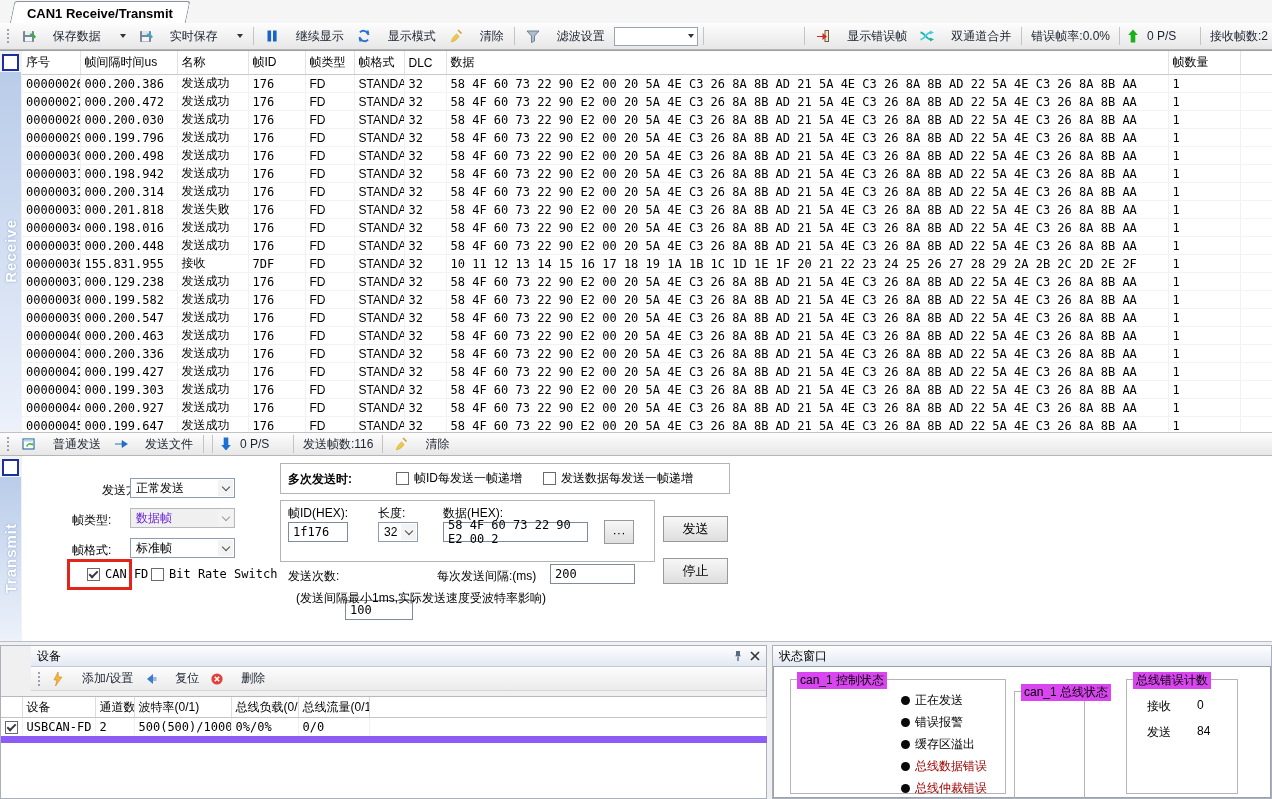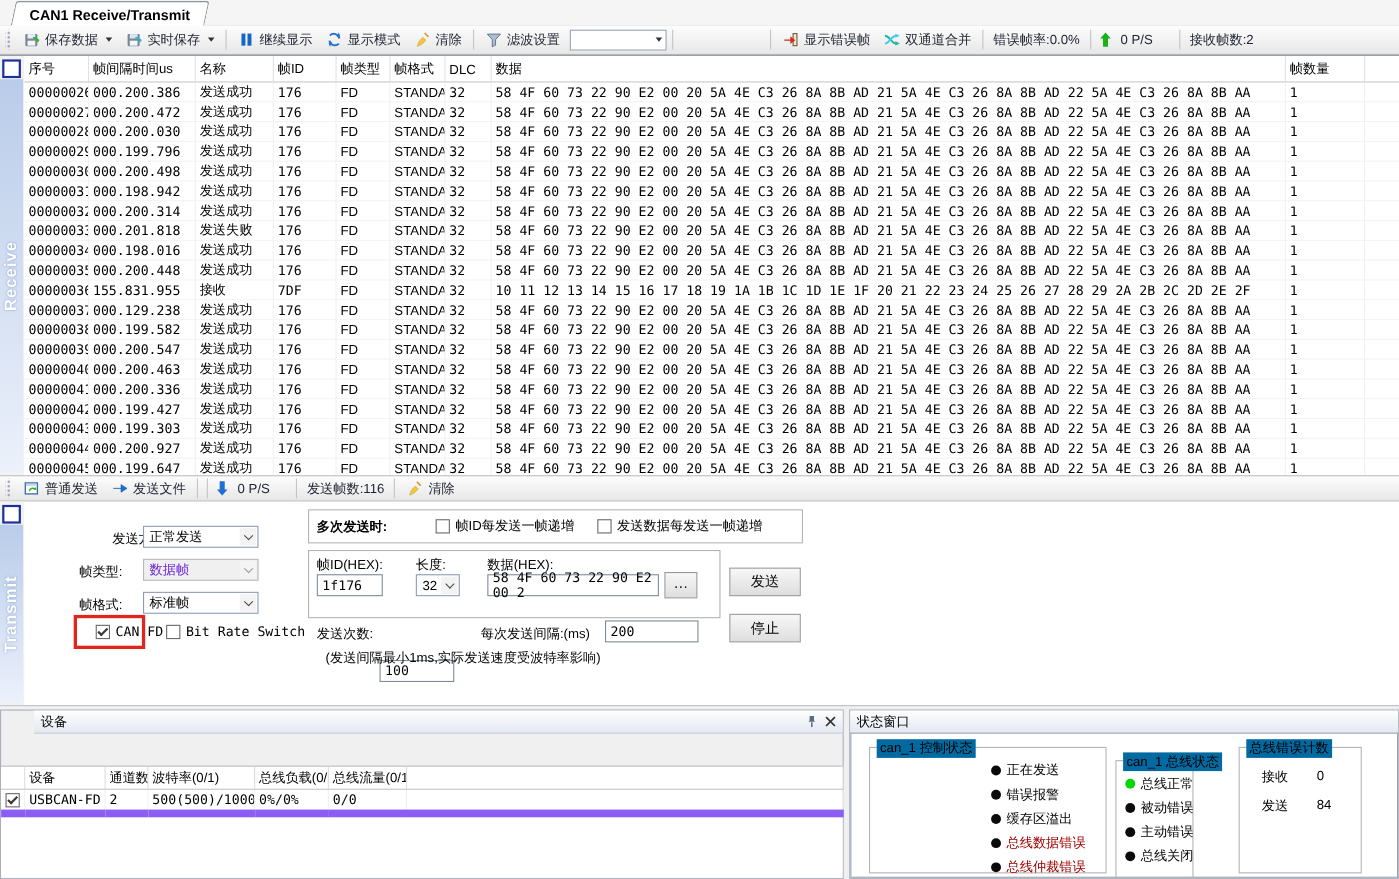--- a/index.html
+++ b/index.html
@@ -10,21 +10,21 @@
   .tab{position:absolute;left:12px;top:1px;height:22px;background:#fff;border:1px solid #8d939e;border-bottom:none;
     transform:skewX(-12deg);border-radius:3px 3px 0 0;}
   .tab>span{display:flex;align-items:center;height:100%;padding:0 14px;transform:skewX(12deg);
     font-weight:bold;font-size:13px;white-space:nowrap;}
   
   .toolbar{position:absolute;left:0;width:100%;display:flex;align-items:center;gap:2px;
     background:linear-gradient(#fdfdfd,#e7e7e7);border-bottom:1px solid #b6b6b6;padding-left:4px;box-sizing:border-box;}
   .toolbar.top{top:23px;height:27px;}
   .grip{width:5px;height:18px;margin:0 4px 0 1px;
     background-image:radial-gradient(#9aa2b2 1px,transparent 1.2px);background-size:4px 4px;background-position:1px 1px;}
-  .tbtn{display:flex;align-items:center;gap:4px;padding:2px 5px;white-space:nowrap;color:#1c2230;border-radius:2px;}
+  .tbtn{display:flex;align-items:center;gap:16px;padding:2px 5px;white-space:nowrap;color:#1c2230;border-radius:2px;}
   .tbtn.blue{color:#2a5fd0;margin-top:45px;}
   .tlabel{padding:2px 4px;white-space:nowrap;color:#1c2230;}
   .tsep{width:1px;height:18px;background:#c4c4c4;margin:0 3px;flex:0 0 auto;}
   .caret{width:0;height:0;border-left:3px solid transparent;border-right:3px solid transparent;border-top:4px solid #333;margin-left:3px;}
   .combo{width:88px;height:19px;background:#fff;border:1px solid #99a4b5;display:flex;align-items:center;justify-content:flex-end;
     padding-right:3px;box-sizing:border-box;margin-left:2px;}
   .ic{width:16px;height:16px;flex:0 0 auto;}
   
   .receive-region{position:absolute;left:0;top:50px;width:1272px;height:382px;background:#fff;border-top:1px solid #9aa0a8;box-sizing:border-box;}
   .v-strip{position:absolute;left:0;top:0;width:22px;height:100%;background:#f2f2f2;}
@@ -62,21 +62,21 @@
   
   .panel{position:absolute;top:645px;background:#f0f0f0;border:1px solid #a9b0bc;box-sizing:border-box;}
   .p-title{height:20px;background:linear-gradient(#fefefe,#e3e8f2);border-bottom:1px solid #c3c9d5;
     display:flex;align-items:center;padding:0 6px;gap:6px;}
   .p-title .sp{flex:1;}
   .d-toolbar{height:23px;background:linear-gradient(#fcfcfc,#ebebeb);display:flex;align-items:center;padding-left:4px;border-bottom:1px solid #d6d6d6;}
   .dgrid-wrap{position:absolute;left:0;right:0;top:50px;bottom:0;background:#fff;border-top:1px solid #b9b9b9;}
   table.grid.dev th{height:20px;border-right:1px solid #ddd;border-bottom:1px solid #c4c4c4;}
   table.grid.dev td{height:18px;font-family:"DejaVu Sans Mono",monospace;border-right:1px solid #f0f0f0;border-bottom:7px solid #8b5cf6;}
   .status-content{position:absolute;left:0;right:0;top:20px;bottom:0;background:#fff;border:1px solid #9aa2ac;box-sizing:border-box;}
-  .gtitle{position:absolute;top:-8px;left:6px;background:#0369a1;padding:0 3px;white-space:nowrap;}
+  .gtitle{position:absolute;top:-8px;left:6px;background:#d946ef;padding:0 3px;white-space:nowrap;}
   .st-col{position:absolute;display:flex;flex-direction:column;gap:5px;}
   .st-item{display:flex;align-items:center;gap:5px;white-space:nowrap;}
   .led{width:9px;height:9px;border-radius:50%;flex:0 0 auto;}
   .led.green{background:#00d800;}
   .led.black{background:#0a0a0a;}
   .err-row{display:flex;gap:26px;white-space:nowrap;}
 </style>
 </head>
 <body>
 
@@ -557,21 +557,21 @@
     <span>1f176</span>
   </div>
   <span class="lbl" style="left:378px;top:49px;">长度:</span>
   <div class="sel" style="left:378px;top:66px;width:40px;">
     <span>32</span>
     <span class="arr">
         <span class="chev"></span>
       </span>
   </div>
   <span class="lbl" style="left:443px;top:49px;">数据(HEX):</span>
-  <div class="inp" style="left:443px;top:66px;width:156px;">
+  <div class="inp" style="left:443px;top:66px;width:145px;">
     <span>58 4F 60 73 22 90 E2 00 2</span>
   </div>
   <div class="btn" style="left:604px;top:64px;width:30px;height:24px;">
     <span>···</span>
   </div>
   <div class="btn" style="left:663px;top:60px;width:65px;height:26px;">
     <span>发送</span>
   </div>
 
   <span class="lbl" style="left:288px;top:112px;">发送次数:</span>
@@ -592,20 +592,43 @@
   <div class="p-title">
     <span>设备</span>
     <span class="sp"></span>
     <svg width="12" height="12" viewBox="0 0 12 12">
         <path d="M4 1h4v4l1 1.2H3L4 5z" fill="#5a6b85"></path>
         <path d="M6 6.5V11" stroke="#5a6b85" stroke-width="1.4"></path>
       </svg>
     <svg width="10" height="10" viewBox="0 0 10 10">
         <path d="M1 1l8 8M9 1l-8 8" stroke="#333" stroke-width="1.6"></path>
       </svg>
+  </div>
+  <div class="d-toolbar">
+    <div class="grip"></div>
+    <div class="tbtn">
+      <svg class="ic" viewBox="0 0 16 16">
+          <path d="M8 1L4 9h3l-1.5 6L12 6H8.5z" fill="#f6b73c" stroke="#c88a18" stroke-width=".6"></path>
+        </svg>
+      <span>添加/设置</span>
+    </div>
+    <div class="tbtn">
+      <svg class="ic" viewBox="0 0 16 16">
+          <path d="M10 3L4 8l6 5z" fill="#3a7bd5"></path>
+          <rect x="10" y="6" width="3.5" height="4" fill="#9fb6d4"></rect>
+        </svg>
+      <span>复位</span>
+    </div>
+    <div class="tbtn">
+      <svg class="ic" viewBox="0 0 16 16">
+          <circle cx="8" cy="8" r="5.6" fill="#e04038"></circle>
+          <path d="M5.8 5.8l4.4 4.4M10.2 5.8l-4.4 4.4" stroke="#fff" stroke-width="1.6"></path>
+        </svg>
+      <span>删除</span>
+    </div>
   </div>
   <div class="dgrid-wrap">
     <table class="grid dev" style="width:765px;">
       <colgroup>
           <col style="width:21px">
           <col style="width:73px">
           <col style="width:39px">
           <col style="width:97px">
           <col style="width:67px">
           <col style="width:71px">
@@ -662,38 +685,20 @@
             <span style="color: rgb(160, 0, 0);">总线数据错误</span>
           </div>
           <div class="st-item">
             <span class="led black"></span>
             <span style="color: rgb(160, 0, 0);">总线仲裁错误</span>
           </div>
         </div>
     </div>
     <div class="gbox" style="left:240px;top:24px;width:71px;height:115px;">
       <span class="gtitle">can_1 总线状态</span>
-      <div class="st-col" style="left:8px;top:12px;">
-          <div class="st-item">
-            <span class="led green"></span>
-            <span>总线正常</span>
-          </div>
-          <div class="st-item">
-            <span class="led black"></span>
-            <span>被动错误</span>
-          </div>
-          <div class="st-item">
-            <span class="led black"></span>
-            <span>主动错误</span>
-          </div>
-          <div class="st-item">
-            <span class="led black"></span>
-            <span>总线关闭</span>
-          </div>
-        </div>
     </div>
     <div class="gbox" style="left:352px;top:12px;width:112px;height:115px;">
       <span class="gtitle">总线错误计数</span>
       <div class="st-col" style="left:20px;top:18px;gap:9px;">
           <div class="err-row">
             <span>接收</span>
             <span>0</span>
           </div>
           <div class="err-row">
             <span>发送</span>

